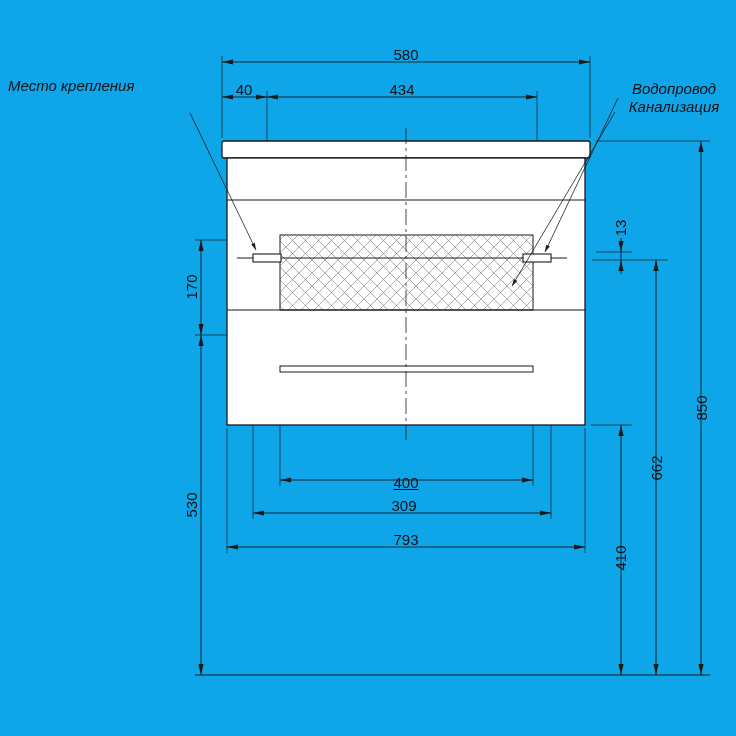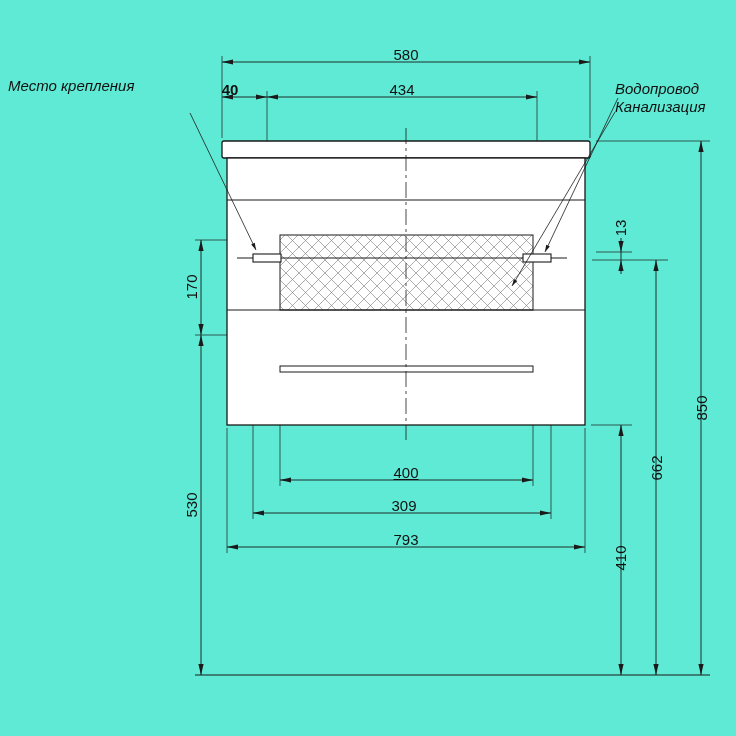--- a/index.html
+++ b/index.html
@@ -1,23 +1,23 @@
 <!DOCTYPE html>
 <html><head>
 <meta charset="utf-8">
 <style>
   html,body{margin:0;padding:0;background:#ffffff;}
   body{width:736px;height:736px;font-family:"Liberation Sans",sans-serif;}
-  .canvas{position:relative;width:736px;height:736px;background:#5eead4;overflow:hidden;}
+  .canvas{position:relative;width:736px;height:736px;background:#0ea5e9;overflow:hidden;}
   .canvas svg{position:absolute;left:0;top:0;}
   .dim{position:absolute;font-size:15px;color:#111;display:flex;align-items:center;justify-content:center;white-space:nowrap;}
   .dim.h{width:60px;height:16px;}
   .dim.v{width:40px;height:16px;transform:rotate(-90deg);}
   .note{position:absolute;font-size:15px;font-style:italic;color:#111;line-height:1.18;white-space:nowrap;}
-  .note.right{text-align:left;}
+  .note.right{text-align:center;}
 </style>
 </head>
 <body>
 
 <div class="canvas">
 
   <svg width="736" height="736" viewBox="0 0 736 736">
     <defs>
       <pattern id="crosshatch" width="13" height="13" patternUnits="userSpaceOnUse">
         <path d="M0,13 L13,0" stroke="#777777" stroke-width="0.6"></path>
@@ -82,23 +82,23 @@
     </g>
 
     <g stroke="#1a1a1a" stroke-width="0.8" fill="none">
       <line x1="190" y1="113" x2="256" y2="250" marker-end="url(#arrow-s)"></line>
       <line x1="618" y1="98" x2="545" y2="252" marker-end="url(#arrow-s)"></line>
       <line x1="615" y1="112" x2="512" y2="286" marker-end="url(#arrow-s)"></line>
     </g>
   </svg>
 
   <div class="dim h" style="left:376px;top:46px;">580</div>
-  <div class="dim h" style="left:200px;top:81px;font-weight:bold;">40</div>
+  <div class="dim h" style="left:214px;top:81px;">40</div>
   <div class="dim h" style="left:372px;top:81px;">434</div>
-  <div class="dim h" style="left:376px;top:464px;text-decoration:underline;">400</div>
+  <div class="dim h" style="left:376px;top:474px;text-decoration:underline;">400</div>
   <div class="dim h" style="left:374px;top:497px;">309</div>
   <div class="dim h" style="left:376px;top:531px;">793</div>
 
   <div class="dim v" style="left:171px;top:279px;">170</div>
   <div class="dim v" style="left:171px;top:497px;">530</div>
   <div class="dim v" style="left:600px;top:220px;">13</div>
   <div class="dim v" style="left:636px;top:460px;">662</div>
   <div class="dim v" style="left:600px;top:550px;">410</div>
   <div class="dim v" style="left:681px;top:400px;">850</div>
 

